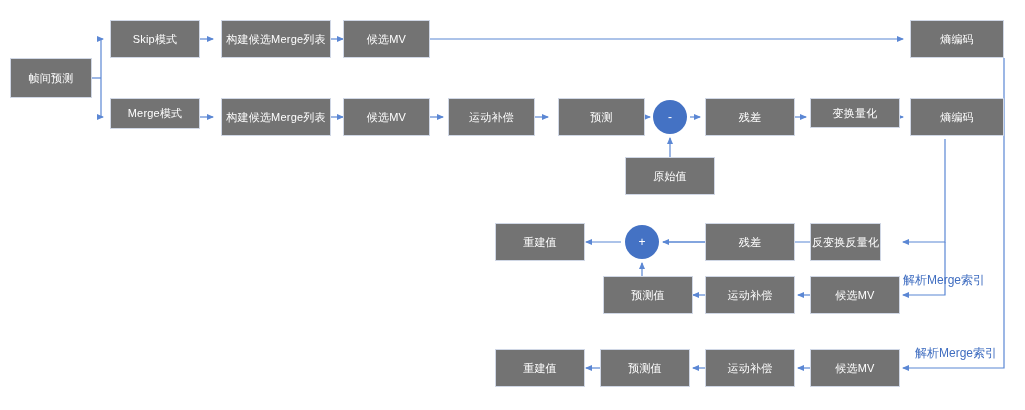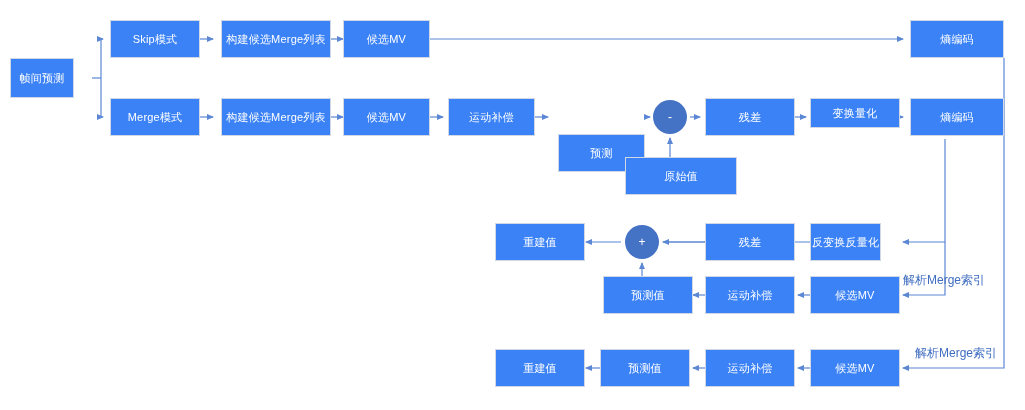--- a/index.html
+++ b/index.html
@@ -2,21 +2,21 @@
 <html><head>
 <meta charset="utf-8">
 <style>
   html,body{margin:0;padding:0;background:#ffffff;}
   body{width:1025px;height:410px;font-family:"Liberation Sans","DejaVu Sans",sans-serif;overflow:hidden;}
   #canvas{position:relative;width:1025px;height:410px;}
   svg#edges{position:absolute;left:0;top:0;width:1025px;height:410px;}
 
   .node{
     position:absolute;
-    background:#3b82f6;
+    background:#737373;
     border:1px solid #D0D7E5;
     color:#ffffff;
     display:flex;align-items:center;justify-content:center;
     font-size:11px;
     letter-spacing:.2px;
     box-sizing:border-box;
     text-align:center;
     line-height:1.15;
   }
   .op{
@@ -82,38 +82,38 @@
 
       <path d="M810,295 L798,295" marker-end="url(#ah)"></path>
       <path d="M705,295 L693,295" marker-end="url(#ah)"></path>
 
       <path d="M810,368 L798,368" marker-end="url(#ah)"></path>
       <path d="M705,368 L693,368" marker-end="url(#ah)"></path>
       <path d="M600,368 L586,368" marker-end="url(#ah)"></path>
     </g>
   </svg>
 
-  <div class="node" style="left:10px;top:58px;width:64px;height:40px;">帧间预测</div>
+  <div class="node" style="left:10px;top:58px;width:82px;height:40px;">帧间预测</div>
 
   <div class="node" style="left:110px;top:20px;width:90px;height:38px;">Skip模式</div>
   <div class="node" style="left:221px;top:20px;width:110px;height:38px;">构建候选Merge列表</div>
   <div class="node" style="left:343px;top:20px;width:87px;height:38px;">候选MV</div>
   <div class="node" style="left:910px;top:20px;width:94px;height:38px;">熵编码</div>
 
-  <div class="node" style="left:110px;top:98px;width:90px;height:38px;">Merge模式</div>
+  <div class="node" style="left:110px;top:98px;width:90px;height:31px;">Merge模式</div>
   <div class="node" style="left:221px;top:98px;width:110px;height:38px;">构建候选Merge列表</div>
   <div class="node" style="left:343px;top:98px;width:87px;height:38px;">候选MV</div>
   <div class="node" style="left:448px;top:98px;width:87px;height:38px;">运动补偿</div>
-  <div class="node" style="left:558px;top:98px;width:87px;height:38px;margin-top:36px;">预测</div>
+  <div class="node" style="left:558px;top:98px;width:87px;height:38px;">预测</div>
   <div class="op" style="left:653px;top:100px;width:34px;height:34px;">-</div>
   <div class="node" style="left:705px;top:98px;width:90px;height:38px;">残差</div>
   <div class="node" style="left:810px;top:98px;width:90px;height:30px;">变换量化</div>
   <div class="node" style="left:910px;top:98px;width:94px;height:38px;">熵编码</div>
 
-  <div class="node" style="left:625px;top:157px;width:112px;height:38px;">原始值</div>
+  <div class="node" style="left:625px;top:157px;width:90px;height:38px;">原始值</div>
 
   <div class="node" style="left:495px;top:223px;width:90px;height:38px;">重建值</div>
   <div class="op" style="left:625px;top:225px;width:34px;height:34px;">+</div>
   <div class="node" style="left:705px;top:223px;width:90px;height:38px;">残差</div>
   <div class="node" style="left:810px;top:223px;width:71px;height:38px;">反变换反量化</div>
 
   <div class="node" style="left:603px;top:276px;width:90px;height:38px;">预测值</div>
   <div class="node" style="left:705px;top:276px;width:90px;height:38px;">运动补偿</div>
   <div class="node" style="left:810px;top:276px;width:90px;height:38px;">候选MV</div>
 

